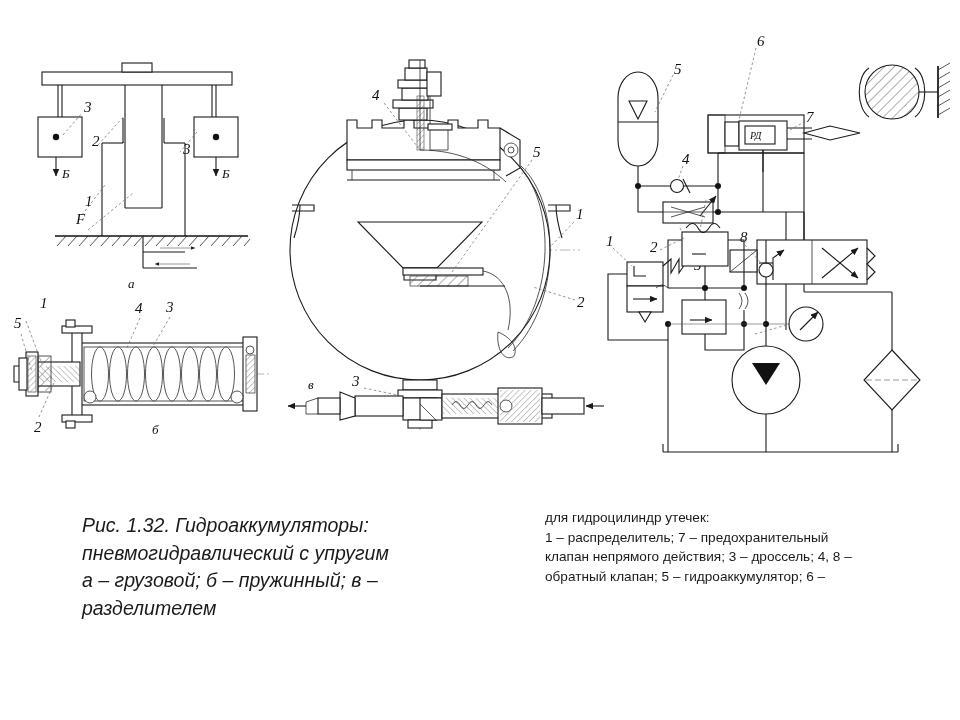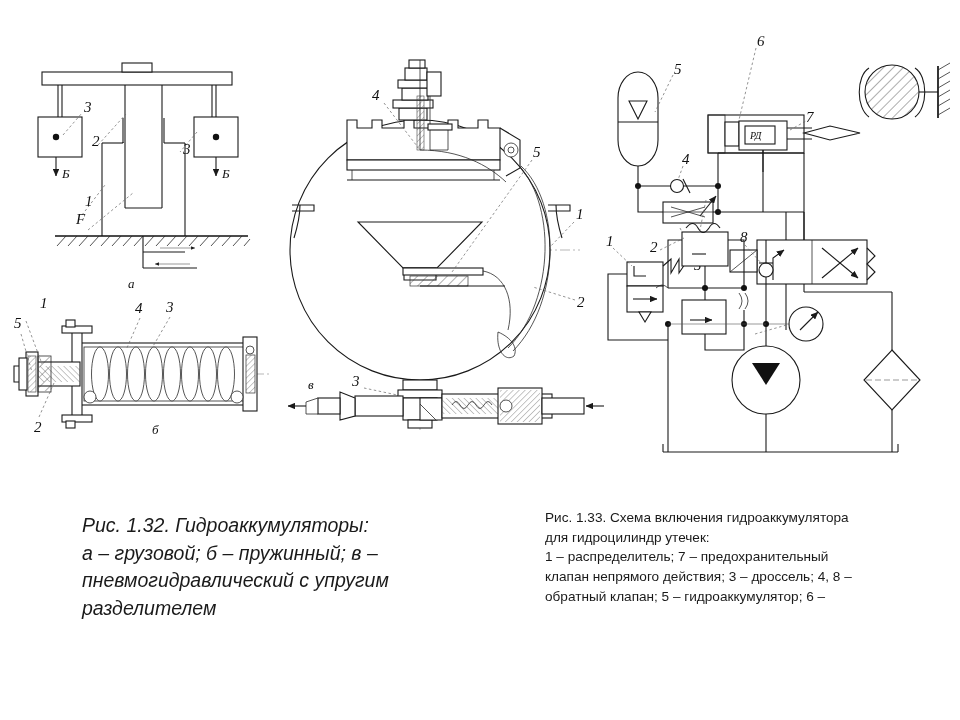--- a/index.html
+++ b/index.html
@@ -472,24 +472,23 @@
     <line x1="663" y1="444" x2="663" y2="452" class="ln"></line>
     <line x1="898" y1="444" x2="898" y2="452" class="ln"></line>
     <line x1="786" y1="330" x2="786" y2="452" class="ln" style="display:none"></line>
 
   </g>
 </svg>
 </div>
 
 <div class="caption-left">
   <div>Рис. 1.32. Гидроаккумуляторы:</div>
+  <div>пневмогидравлический с упругим</div>
   <div>а – грузовой; б – пружинный; в –</div>
-  <div>пневмогидравлический с упругим</div>
   <div>разделителем</div>
 </div>
 
 <div class="caption-right">
-  <div>Рис. 1.33. Схема включения гидроаккумулятора</div>
   <div>для гидроцилиндр утечек:</div>
   <div>1 – распределитель; 7 – предохранительный</div>
   <div>клапан непрямого действия; 3 – дроссель; 4, 8 –</div>
   <div>обратный клапан; 5 – гидроаккумулятор; 6 –</div>
 </div>
 
 </body></html>

